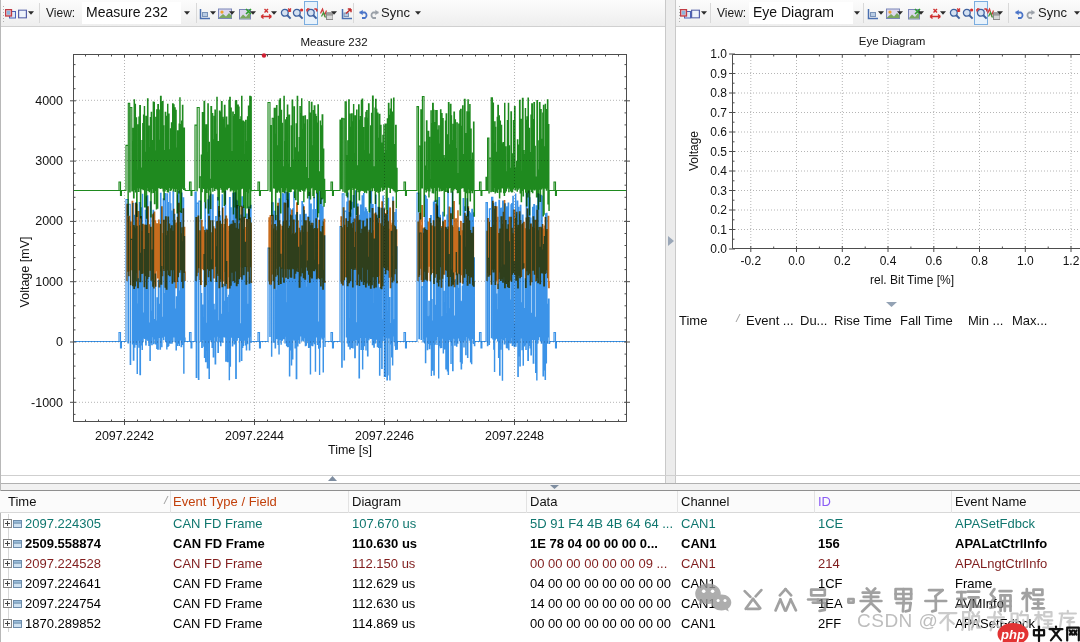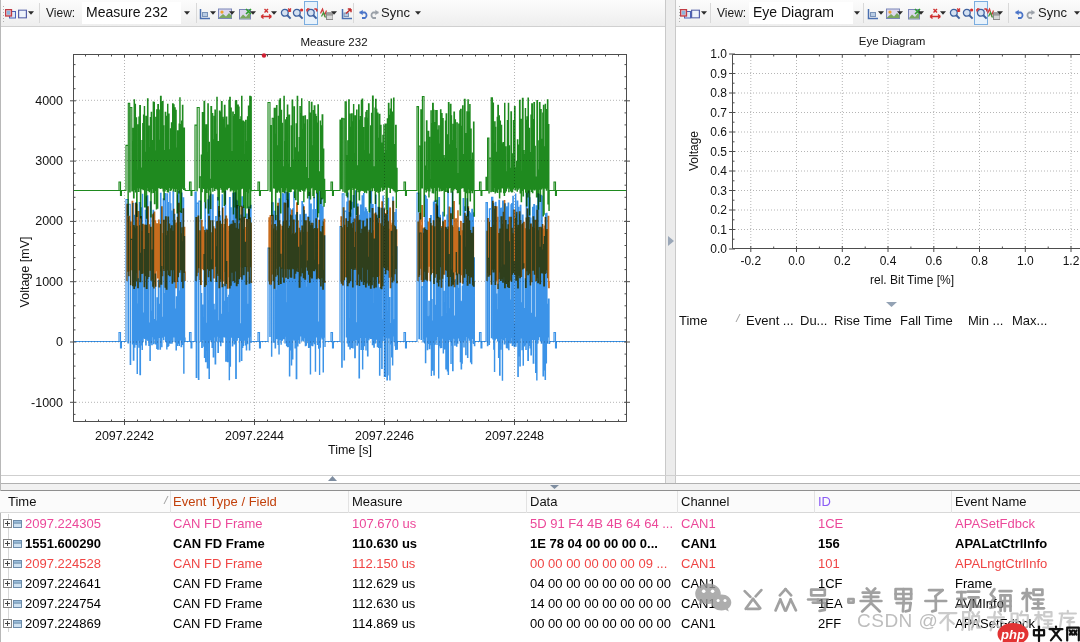--- a/index.html
+++ b/index.html
@@ -547,37 +547,37 @@
 <div style="position:absolute;left:0;top:483px;width:1080px;height:1px;background:#b0b0b0"></div>
 <div style="position:absolute;left:0;top:484px;width:1080px;height:6px;background:#f1f1f1"></div>
 <div style="position:absolute;left:0;top:490px;width:1080px;height:1px;background:#8f8f8f"></div>
 <svg style="position:absolute;left:550px;top:485px" width="9" height="4" viewBox="0 0 9 4">
     <polygon points="0,0 9,0 4.5,4" fill="#7e8da0"></polygon>
   </svg>
 <div style="position:absolute;left:0;top:0;width:1px;height:642px;background:#b8b8b8"></div>
 <div style="position:absolute;left:0;top:491px;width:1080px;height:22px;background:#fbfbfb;border-bottom:1px solid #d8d8d8">
     <span style="position:absolute;left:8px;top:3px;font-size:13px;color:#111">Time</span>
     <span style="position:absolute;left:173px;top:3px;font-size:13px;color:#c2410c">Event Type / Field</span>
-    <span style="position:absolute;left:352px;top:3px;font-size:13px;color:#111">Measure</span>
+    <span style="position:absolute;left:352px;top:3px;font-size:13px;color:#111">Diagram</span>
     <span style="position:absolute;left:530px;top:3px;font-size:13px;color:#111">Data</span>
     <span style="position:absolute;left:681px;top:3px;font-size:13px;color:#111">Channel</span>
     <span style="position:absolute;left:818px;top:3px;font-size:13px;color:#8b5cf6">ID</span>
     <span style="position:absolute;left:955px;top:3px;font-size:13px;color:#111">Event Name</span>
     <div style="position:absolute;left:170px;top:0;width:1px;height:22px;background:#e3e3e3"></div>
     <div style="position:absolute;left:348px;top:0;width:1px;height:22px;background:#e3e3e3"></div>
     <div style="position:absolute;left:526px;top:0;width:1px;height:22px;background:#e3e3e3"></div>
     <div style="position:absolute;left:677px;top:0;width:1px;height:22px;background:#e3e3e3"></div>
     <div style="position:absolute;left:814px;top:0;width:1px;height:22px;background:#e3e3e3"></div>
     <div style="position:absolute;left:951px;top:0;width:1px;height:22px;background:#e3e3e3"></div>
     <svg style="position:absolute;left:163px;top:4px" width="6" height="10" viewBox="0 0 6 10">
       <line x1="1" y1="9" x2="5" y2="1" stroke="#a0a0a0" stroke-width="1"></line>
     </svg>
   </div>
 <div style="position:absolute;left:8px;top:514px;width:1px;height:118px;background:#d7d7d7"></div>
-<div style="position:absolute;left:0;top:514px;width:877px;height:20px;font-size:13px;font-weight:normal;color:#ec4899">
+<div style="position:absolute;left:0;top:514px;width:877px;height:20px;font-size:13px;font-weight:normal;color:#0f766e">
     <svg style="position:absolute;left:3px;top:5px" width="9" height="9" viewBox="0 0 9 9">
       <rect x="0.5" y="0.5" width="8" height="8" fill="#fcfcfc" stroke="#848484"></rect>
       <line x1="2" y1="4.5" x2="7" y2="4.5" stroke="#444" stroke-width="1"></line>
       <line x1="4.5" y1="2" x2="4.5" y2="7" stroke="#444" stroke-width="1"></line>
     </svg>
     <svg style="position:absolute;left:13px;top:6px" width="9" height="8" viewBox="0 0 9 8">
       <rect x="0.5" y="0.5" width="8" height="7" fill="#cfe2f2" stroke="#6d8cab"></rect>
       <rect x="0.5" y="0.5" width="8" height="2.6" fill="#9dc0dd" stroke="#6d8cab"></rect>
     </svg>
     <span style="position:absolute;left:25px;top:2px">2097.224305</span>
@@ -591,44 +591,44 @@
 <div style="position:absolute;left:0;top:534px;width:1080px;height:20px;font-size:13px;font-weight:bold;color:#000">
     <svg style="position:absolute;left:3px;top:5px" width="9" height="9" viewBox="0 0 9 9">
       <rect x="0.5" y="0.5" width="8" height="8" fill="#fcfcfc" stroke="#848484"></rect>
       <line x1="2" y1="4.5" x2="7" y2="4.5" stroke="#444" stroke-width="1"></line>
       <line x1="4.5" y1="2" x2="4.5" y2="7" stroke="#444" stroke-width="1"></line>
     </svg>
     <svg style="position:absolute;left:13px;top:6px" width="9" height="8" viewBox="0 0 9 8">
       <rect x="0.5" y="0.5" width="8" height="7" fill="#cfe2f2" stroke="#6d8cab"></rect>
       <rect x="0.5" y="0.5" width="8" height="2.6" fill="#9dc0dd" stroke="#6d8cab"></rect>
     </svg>
-    <span style="position:absolute;left:25px;top:2px">1551.600290</span>
+    <span style="position:absolute;left:25px;top:2px">2509.558874</span>
     <span style="position:absolute;left:173px;top:2px">CAN FD Frame</span>
     <span style="position:absolute;left:352px;top:2px">110.630 us</span>
     <span style="position:absolute;left:530px;top:2px">1E 78 04 00 00 00 0...</span>
     <span style="position:absolute;left:681px;top:2px">CAN1</span>
     <span style="position:absolute;left:818px;top:2px">156</span>
     <span style="position:absolute;left:955px;top:2px">APALatCtrlInfo</span>
   </div>
-<div style="position:absolute;left:0;top:554px;width:1080px;height:20px;font-size:13px;font-weight:normal;color:#ef4444">
+<div style="position:absolute;left:0;top:554px;width:1080px;height:20px;font-size:13px;font-weight:normal;color:#7f1d1d">
     <svg style="position:absolute;left:3px;top:5px" width="9" height="9" viewBox="0 0 9 9">
       <rect x="0.5" y="0.5" width="8" height="8" fill="#fcfcfc" stroke="#848484"></rect>
       <line x1="2" y1="4.5" x2="7" y2="4.5" stroke="#444" stroke-width="1"></line>
       <line x1="4.5" y1="2" x2="4.5" y2="7" stroke="#444" stroke-width="1"></line>
     </svg>
     <svg style="position:absolute;left:13px;top:6px" width="9" height="8" viewBox="0 0 9 8">
       <rect x="0.5" y="0.5" width="8" height="7" fill="#cfe2f2" stroke="#6d8cab"></rect>
       <rect x="0.5" y="0.5" width="8" height="2.6" fill="#9dc0dd" stroke="#6d8cab"></rect>
     </svg>
     <span style="position:absolute;left:25px;top:2px">2097.224528</span>
     <span style="position:absolute;left:173px;top:2px">CAN FD Frame</span>
     <span style="position:absolute;left:352px;top:2px">112.150 us</span>
     <span style="position:absolute;left:530px;top:2px">00 00 00 00 00 00 09 ...</span>
     <span style="position:absolute;left:681px;top:2px">CAN1</span>
-    <span style="position:absolute;left:818px;top:2px">101</span>
+    <span style="position:absolute;left:818px;top:2px">214</span>
     <span style="position:absolute;left:955px;top:2px">APALngtCtrlInfo</span>
   </div>
 <div style="position:absolute;left:0;top:574px;width:1080px;height:20px;font-size:13px;font-weight:normal;color:#000">
     <svg style="position:absolute;left:3px;top:5px" width="9" height="9" viewBox="0 0 9 9">
       <rect x="0.5" y="0.5" width="8" height="8" fill="#fcfcfc" stroke="#848484"></rect>
       <line x1="2" y1="4.5" x2="7" y2="4.5" stroke="#444" stroke-width="1"></line>
       <line x1="4.5" y1="2" x2="4.5" y2="7" stroke="#444" stroke-width="1"></line>
     </svg>
     <svg style="position:absolute;left:13px;top:6px" width="9" height="8" viewBox="0 0 9 8">
       <rect x="0.5" y="0.5" width="8" height="7" fill="#cfe2f2" stroke="#6d8cab"></rect>
@@ -663,21 +663,21 @@
 <div style="position:absolute;left:0;top:614px;width:1080px;height:20px;font-size:13px;font-weight:normal;color:#000">
     <svg style="position:absolute;left:3px;top:5px" width="9" height="9" viewBox="0 0 9 9">
       <rect x="0.5" y="0.5" width="8" height="8" fill="#fcfcfc" stroke="#848484"></rect>
       <line x1="2" y1="4.5" x2="7" y2="4.5" stroke="#444" stroke-width="1"></line>
       <line x1="4.5" y1="2" x2="4.5" y2="7" stroke="#444" stroke-width="1"></line>
     </svg>
     <svg style="position:absolute;left:13px;top:6px" width="9" height="8" viewBox="0 0 9 8">
       <rect x="0.5" y="0.5" width="8" height="7" fill="#cfe2f2" stroke="#6d8cab"></rect>
       <rect x="0.5" y="0.5" width="8" height="2.6" fill="#9dc0dd" stroke="#6d8cab"></rect>
     </svg>
-    <span style="position:absolute;left:25px;top:2px">2097.224869</span>
+    <span style="position:absolute;left:25px;top:2px">1870.289852</span>
     <span style="position:absolute;left:173px;top:2px">CAN FD Frame</span>
     <span style="position:absolute;left:352px;top:2px">114.869 us</span>
     <span style="position:absolute;left:530px;top:2px">00 00 00 00 00 00 00 00</span>
     <span style="position:absolute;left:681px;top:2px">CAN1</span>
     <span style="position:absolute;left:818px;top:2px">2FF</span>
     <span style="position:absolute;left:955px;top:2px">APASetFdbck</span>
   </div>
 <svg style="position:absolute;left:694px;top:582px" width="38" height="33" viewBox="0 0 38 33">
 <g fill="#999" opacity="0.8">
 <path d="M14,1.5 C6.8,1.5 1.2,6 1.2,11.8 C1.2,15 2.9,17.8 5.6,19.7 L4.5,23.2 L8.6,21.1 C10.2,21.7 12,22 14,22 C21.2,22 26.8,17.5 26.8,11.8 C26.8,6 21.2,1.5 14,1.5 Z"></path>

